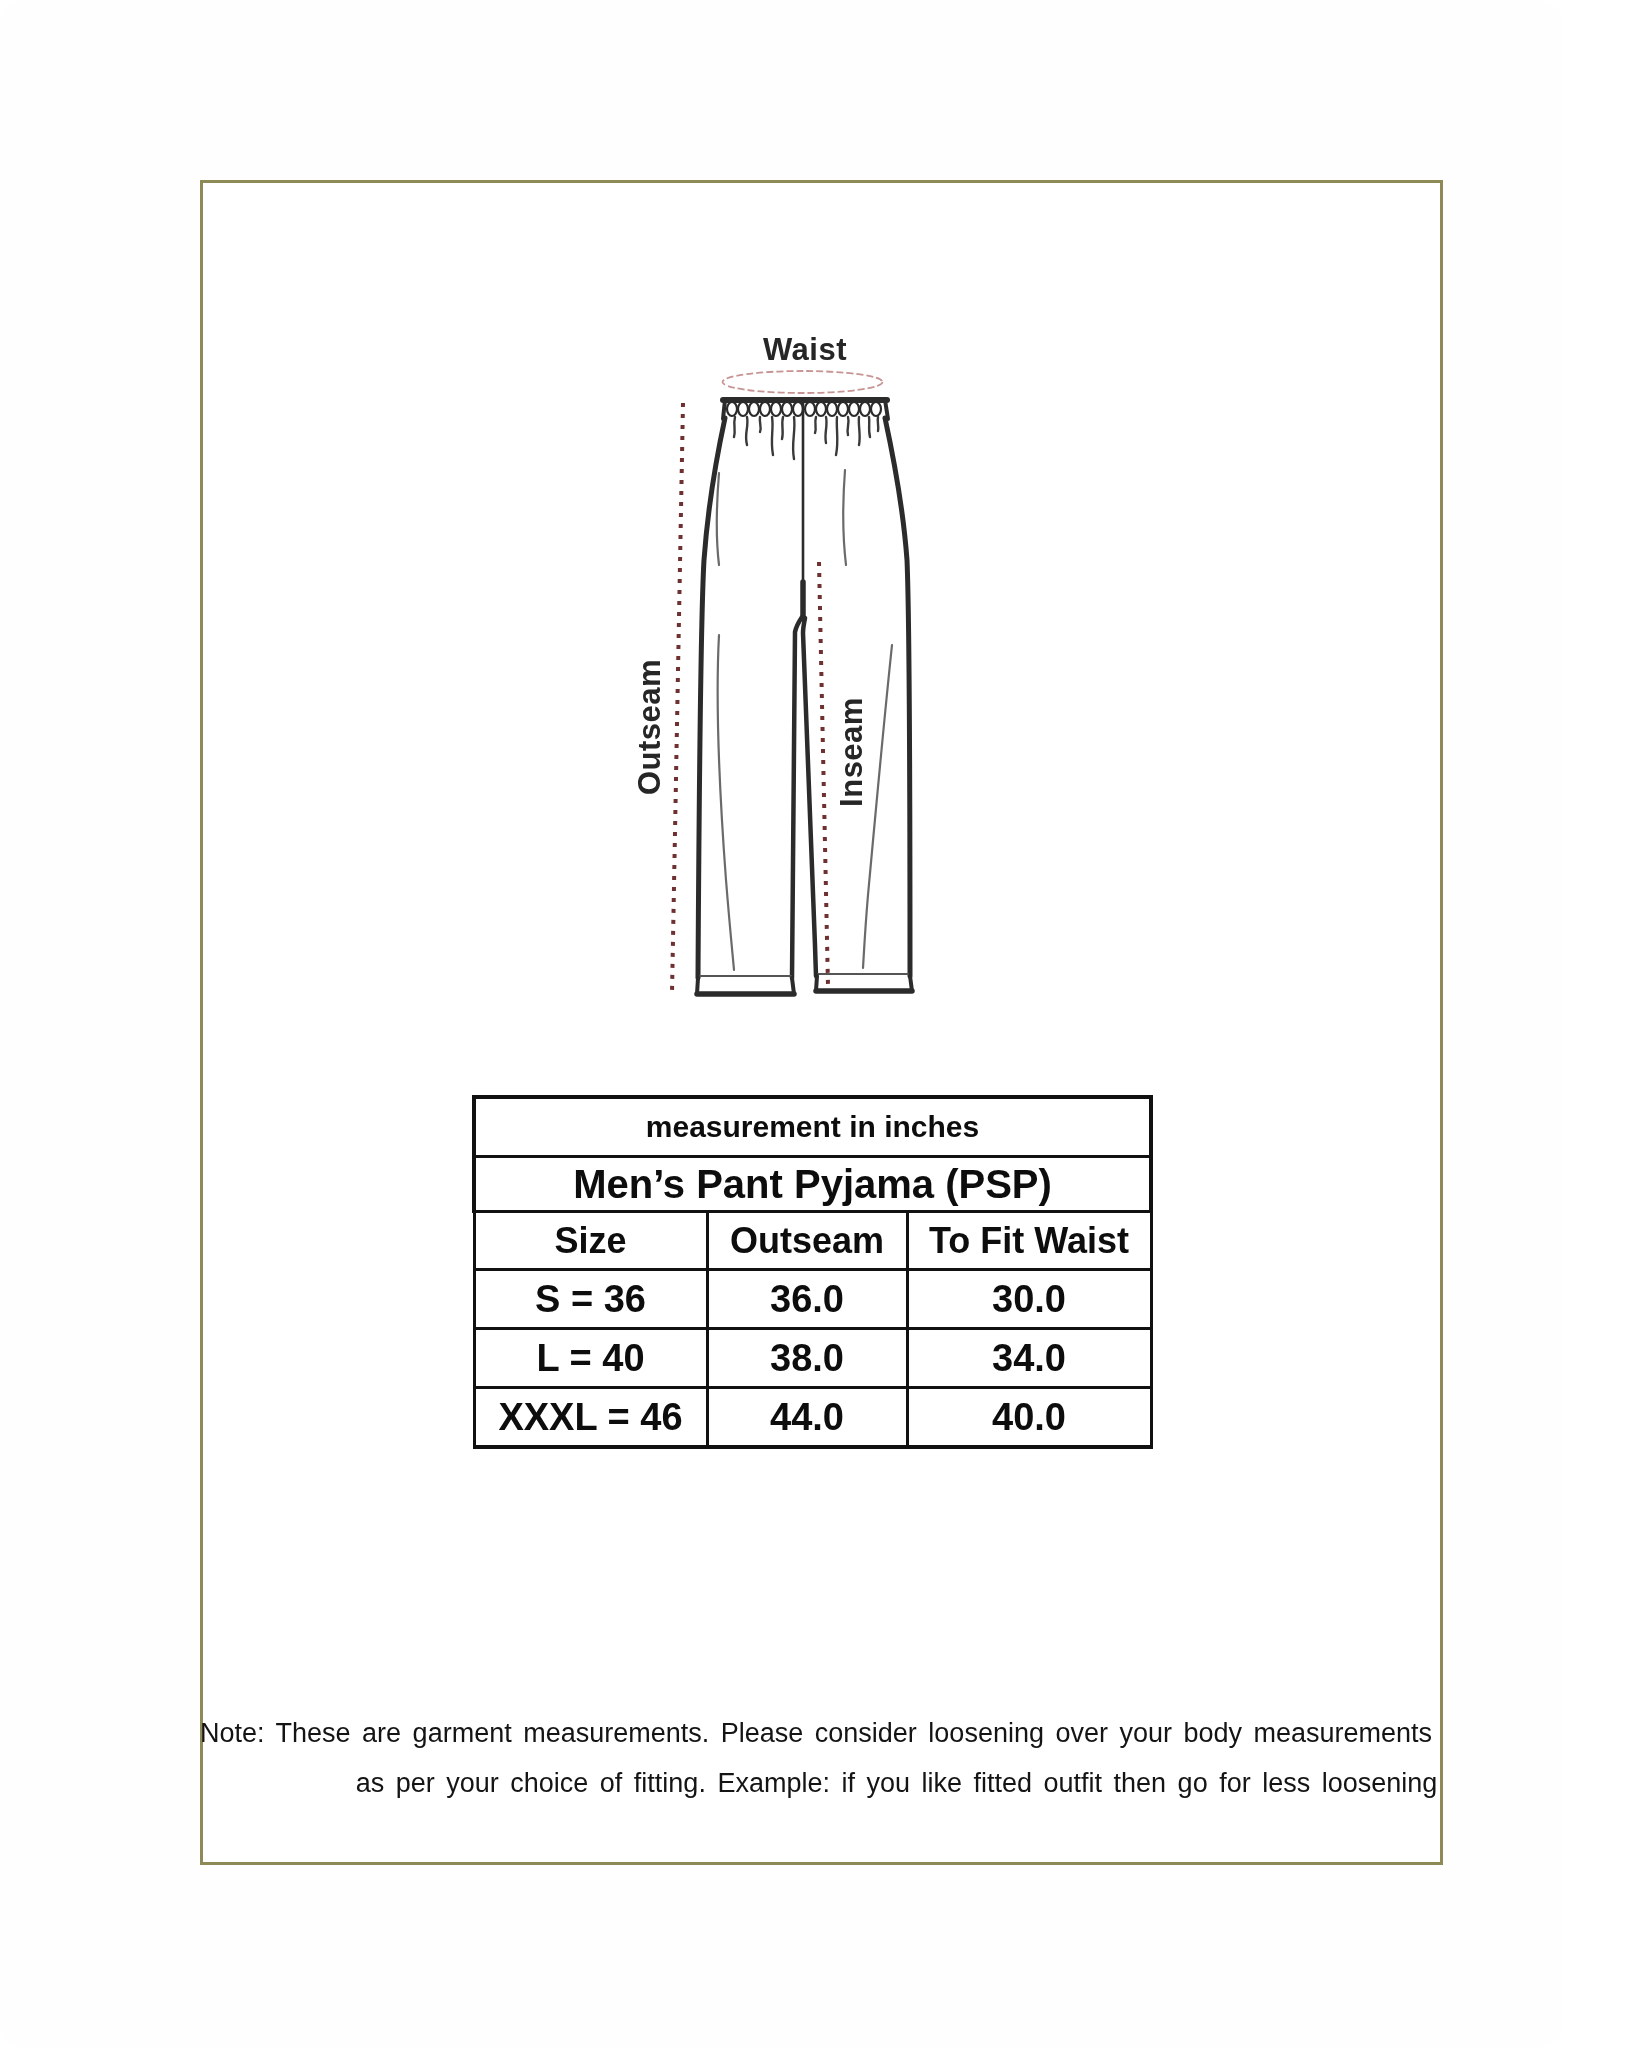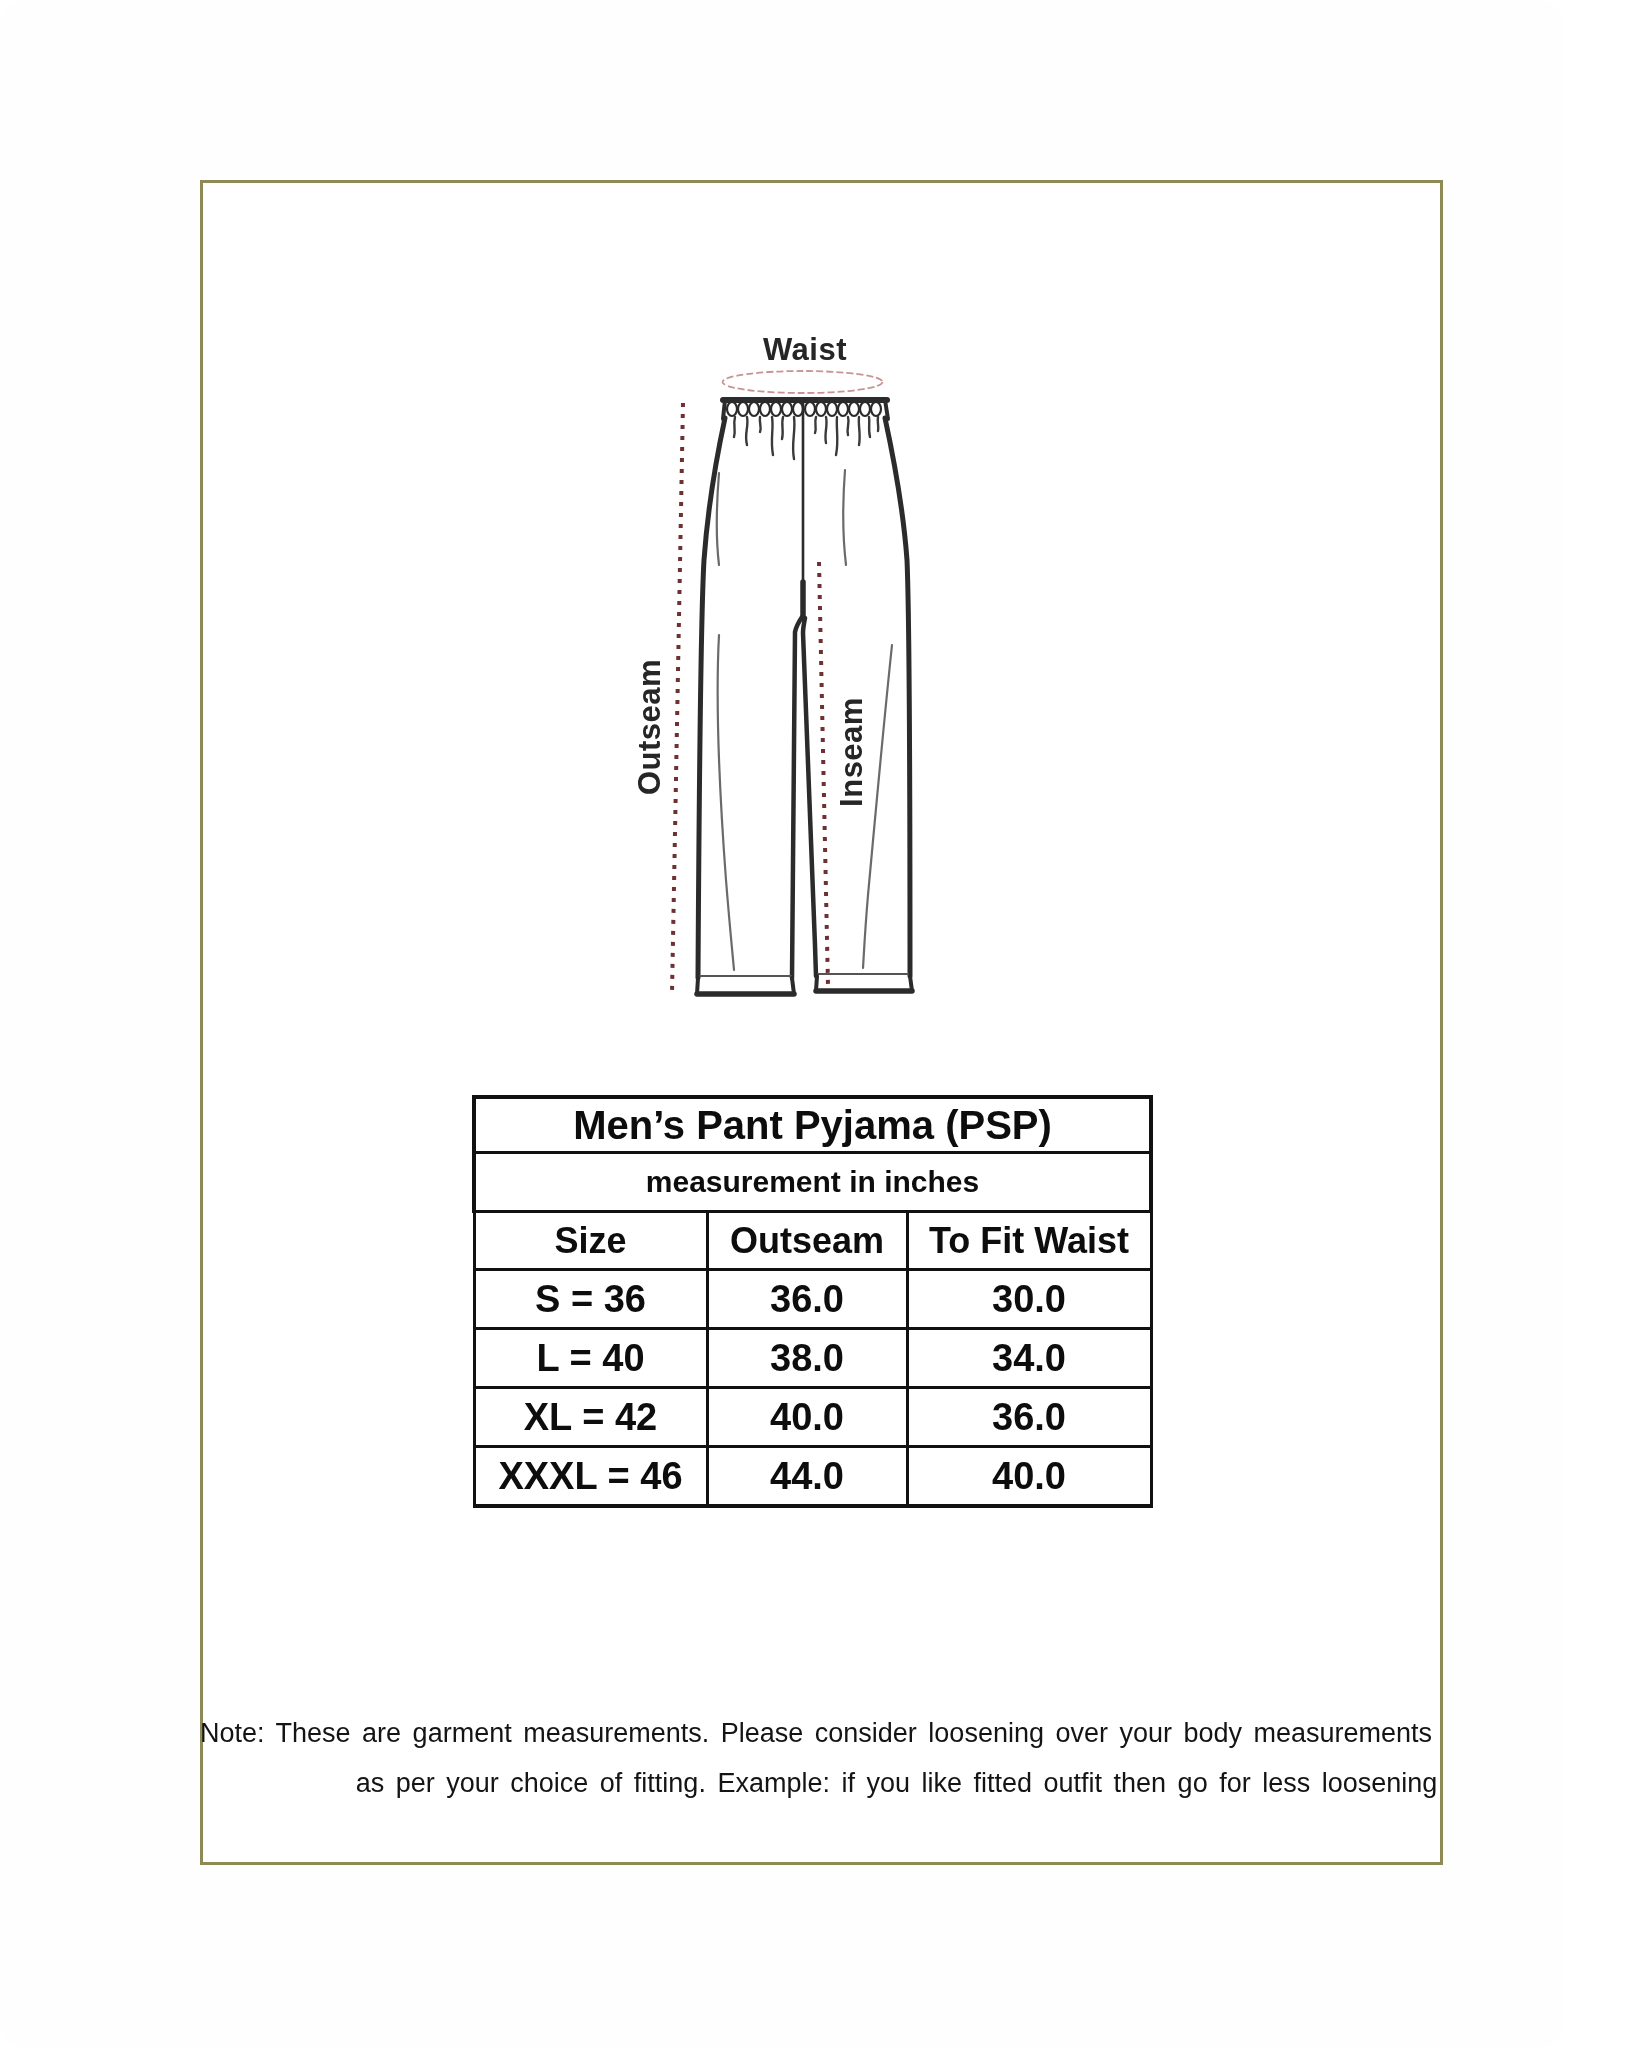--- a/index.html
+++ b/index.html
@@ -127,46 +127,41 @@
 
   <div class="size-table-wrap">
     <table class="size-table">
       <colgroup>
           <col style="width:233px">
           <col style="width:200px">
           <col style="width:244px">
         </colgroup>
       <tbody>
           <tr class="outer">
-        <td class="t-title" colspan="3">Men’s Pant Pyjama (PSP)</td>
+        <td class="t-sub" colspan="3">measurement in inches</td>
       </tr>
       <tr class="outer">
-        <td class="t-sub" colspan="3">measurement in inches</td>
+        <td class="t-title" colspan="3">Men’s Pant Pyjama (PSP)</td>
       </tr>
       <tr>
         <td class="t-head">Size</td>
         <td class="t-head">Outseam</td>
         <td class="t-head">To Fit Waist</td>
       </tr>
       <tr>
         <td class="t-size">S = 36</td>
         <td class="t-val">36.0</td>
         <td class="t-val">30.0</td>
       </tr>
       <tr>
         <td class="t-size">L = 40</td>
         <td class="t-val">38.0</td>
         <td class="t-val">34.0</td>
       </tr>
       <tr>
-        <td class="t-size">XL = 42</td>
-        <td class="t-val">40.0</td>
-        <td class="t-val">36.0</td>
-      </tr>
-      <tr>
         <td class="t-size">XXXL = 46</td>
         <td class="t-val">44.0</td>
         <td class="t-val">40.0</td>
       </tr>
     </tbody>
       </table>
   </div>
 
   <div class="note">
     <div class="l1">Note: These are garment measurements. Please consider loosening over your body measurements</div>

